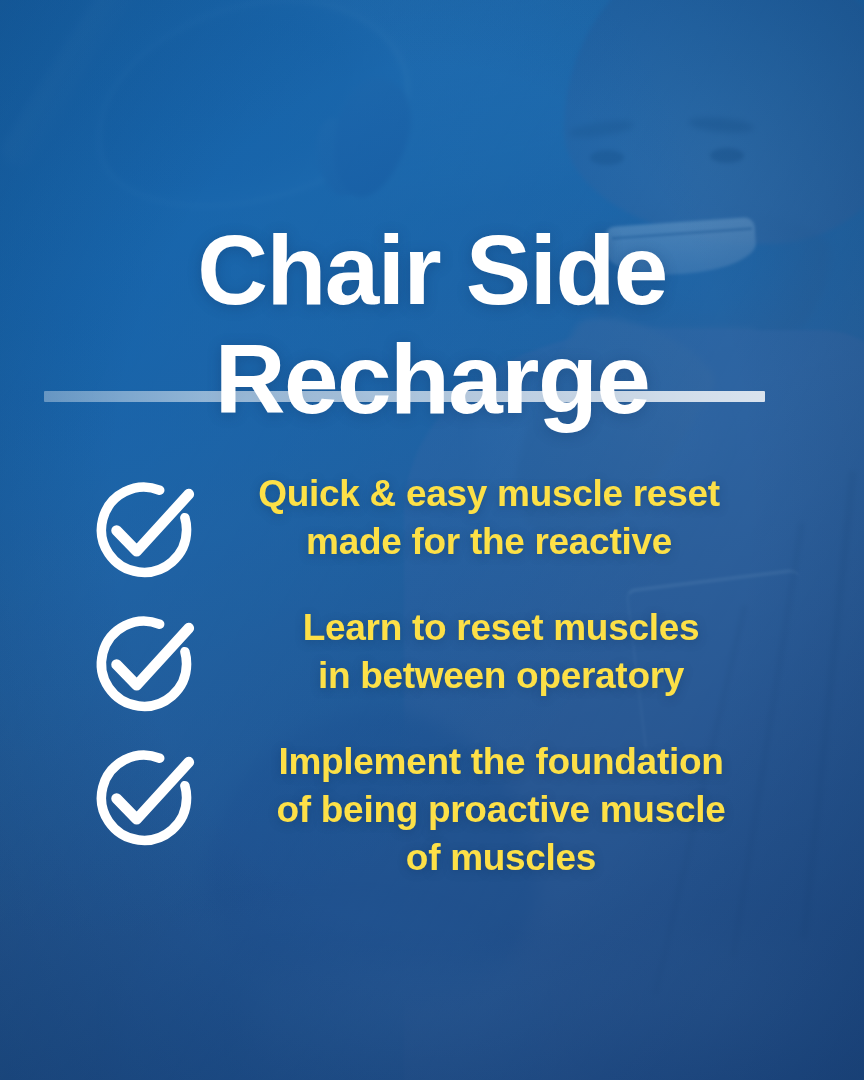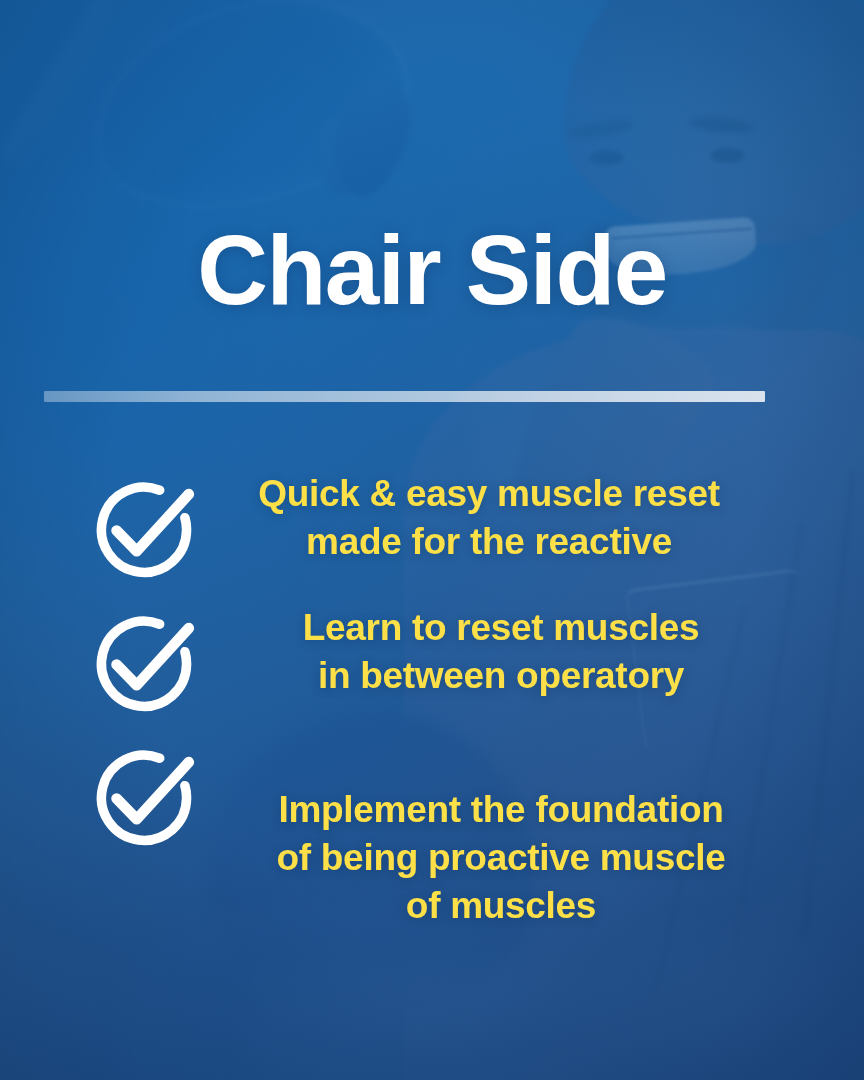--- a/index.html
+++ b/index.html
@@ -344,21 +344,21 @@
     font-weight: bold;
     line-height: 1.30;
     letter-spacing: -0.3px;
     text-align: center;
     padding-right: 94px;
     padding-left: 8px;
     text-shadow: 0 2px 10px rgba(12,48,92,.34);
   }
 
   .bullet-2 .txt { padding-right: 70px; }
-  .bullet-3 .txt { padding-right: 70px; margin-top: 48px; }
+  .bullet-3 .txt { padding-right: 70px; }
 </style>
 </head>
 <body>
 
 <div class="poster">
 
   <div class="bg">
     <div class="bg-base"></div>
     <div class="ceiling-panel"></div>
     <div class="light-arm"></div>
@@ -394,20 +394,21 @@
     <div class="sheen"></div>
     <div class="tint"></div>
     <div class="tint-2"></div>
     <div class="vignette"></div>
   </div>
 
   <div class="content">
 
     <h1 class="title">
       <span class="title-line">Chair Side</span>
+      <span class="title-line">Recharge</span>
     </h1>
 
     <div class="divider"></div>
 
     <div class="bullets">
 
       <div class="bullet bullet-1">
         <span class="check">
           <svg viewBox="0 0 100 100" xmlns="http://www.w3.org/2000/svg" aria-hidden="true">
             <path d="M64 14.5 A38 38 0 1 0 88 50 A38 38 0 0 0 86.5 39" fill="none" stroke="#ffffff" stroke-width="8.5" stroke-linecap="round"></path>

